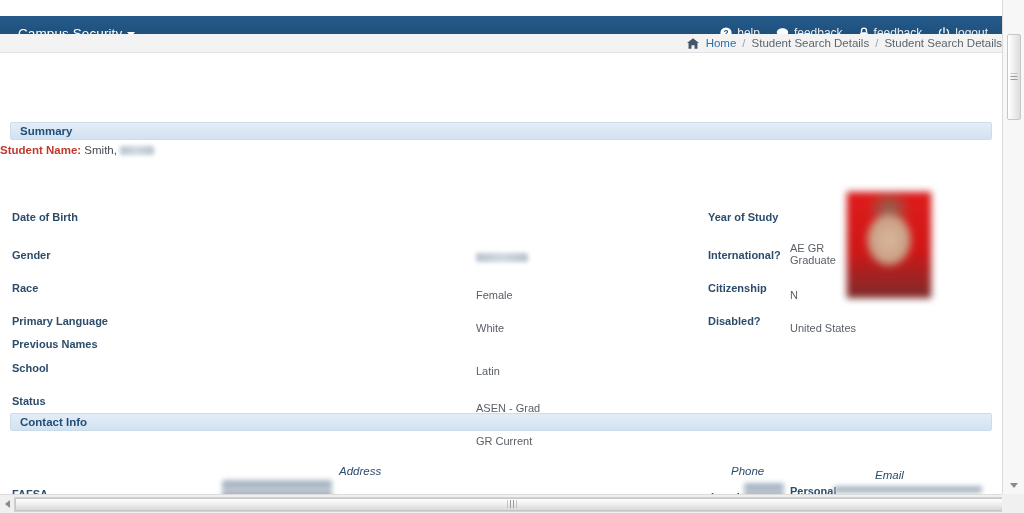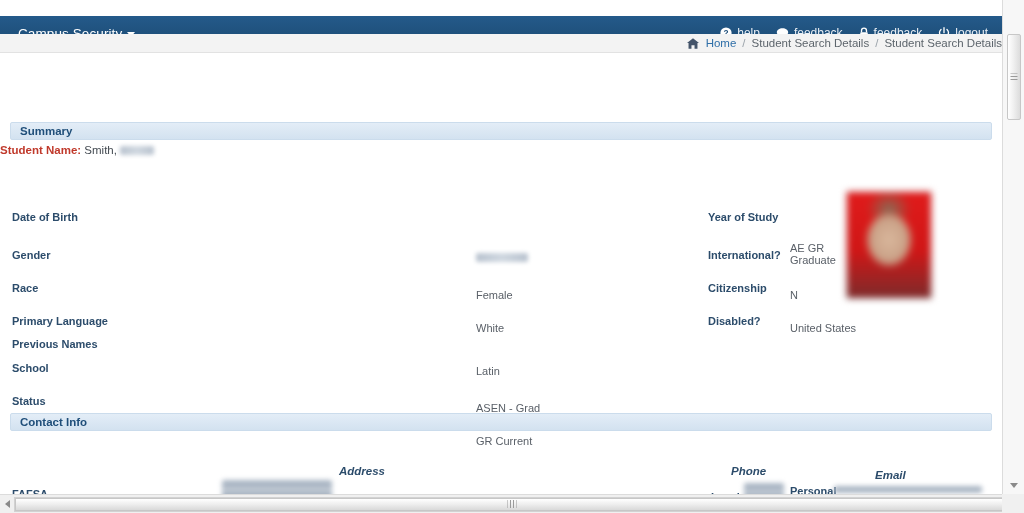--- a/index.html
+++ b/index.html
@@ -199,21 +199,21 @@
   .contact {
     position: absolute;
     top: 360px; left: 0;
     width: 1002px;
     height: 90px;
   }
   .col-head {
     position: absolute;
     font-size: 11.5px;
     font-style: italic;
-    font-weight: bold;
+    font-weight: normal;
     color: #2c4c6b;
     white-space: nowrap;
   }
   .contact-label {
     position: absolute;
     font-size: 11px;
     font-weight: bold;
     color: #2c4c6b;
     white-space: nowrap;
   }

